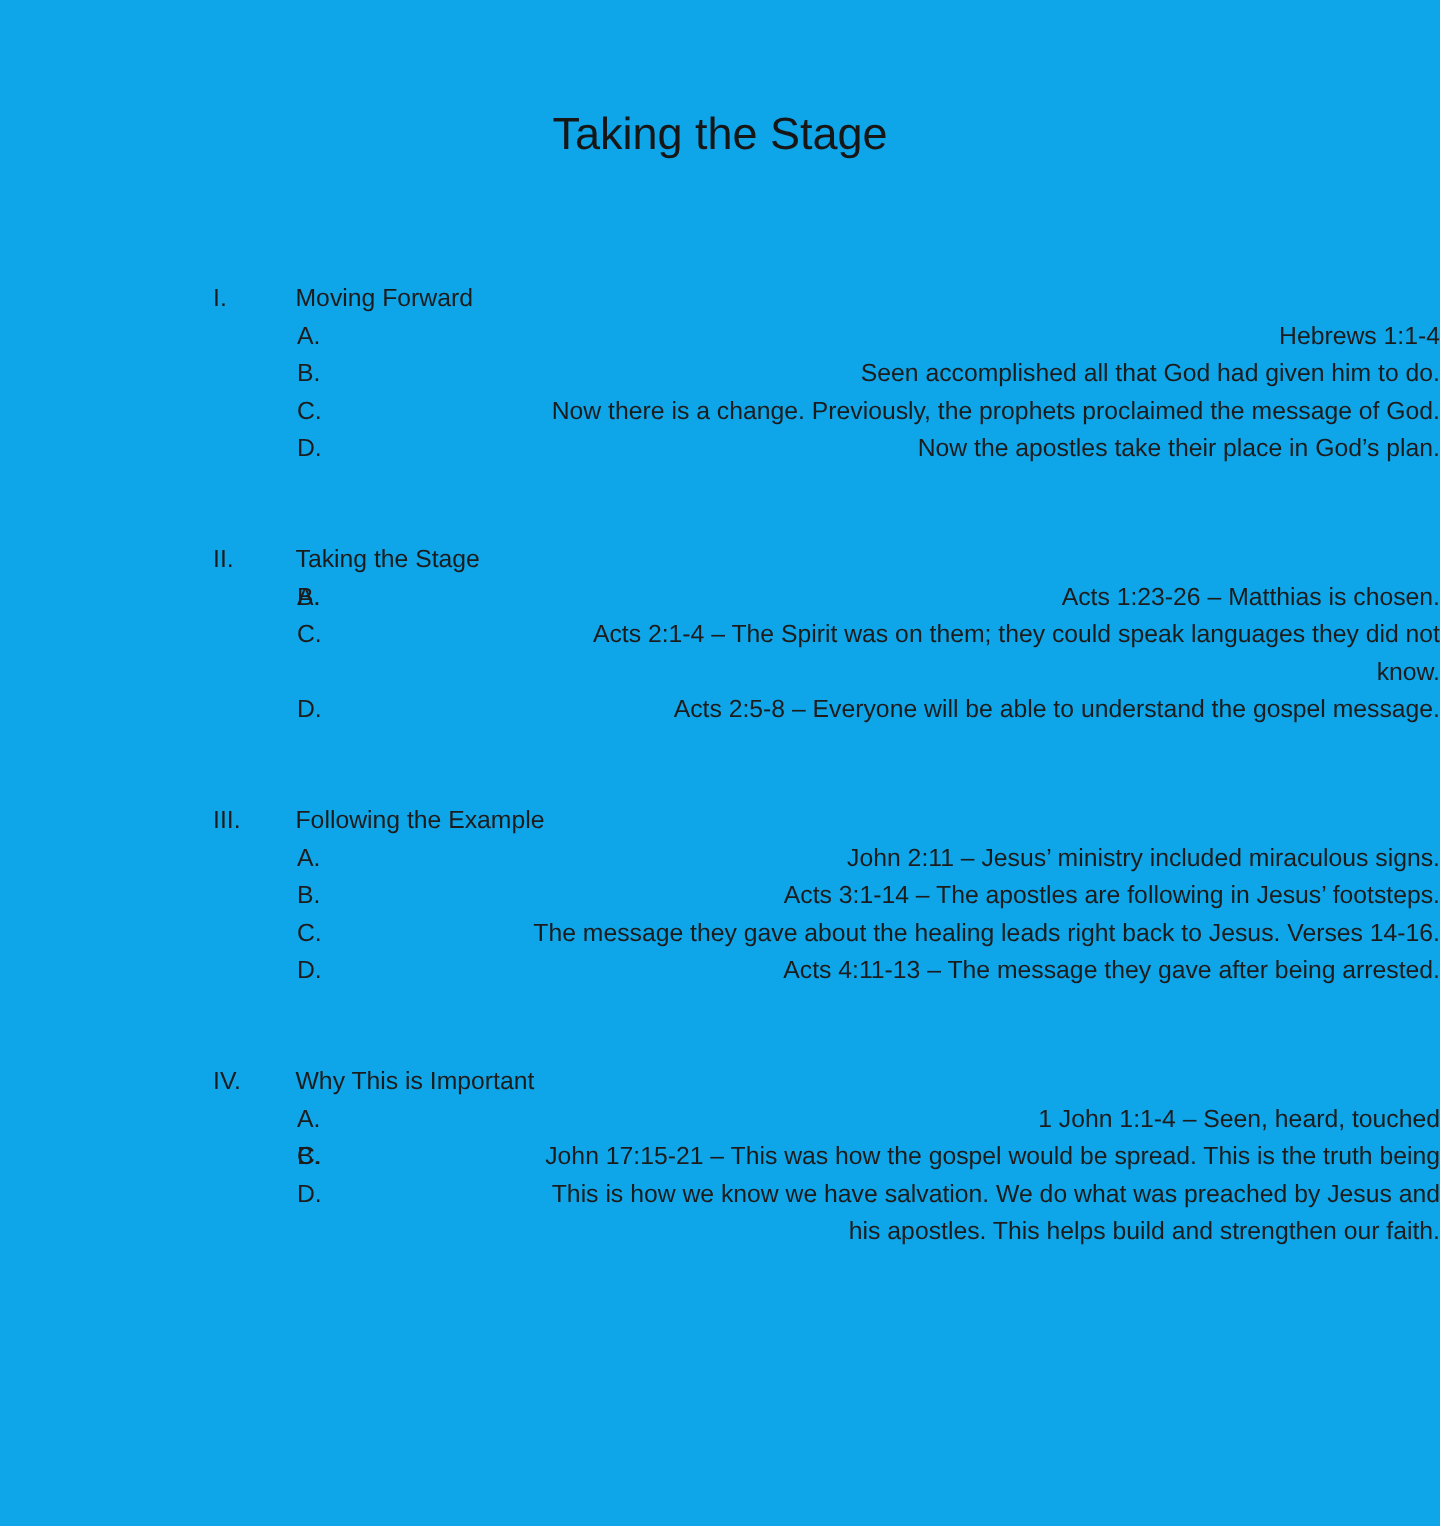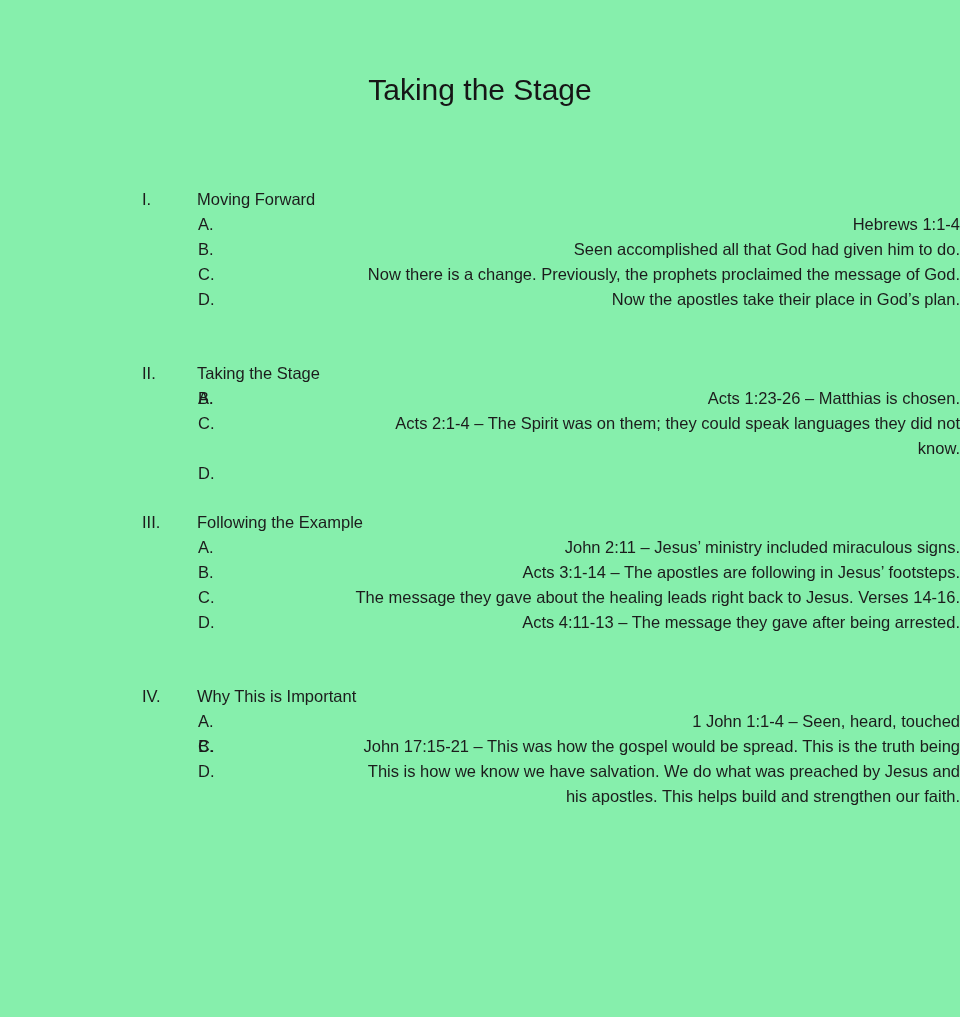--- a/index.html
+++ b/index.html
@@ -4,21 +4,21 @@
 <style>
   html, body {
     margin: 0;
     padding: 0;
     background: #ffffff;
   }
   .page {
     position: relative;
     width: 960px;
     height: 1017px;
-    background: #86efac;
+    background: #0ea5e9;
     font-family: "Liberation Sans", sans-serif;
     color: #1c1c1c;
     overflow: hidden;
   }
   .doc-title {
     margin: 0;
     padding-top: 70px;
     text-align: center;
     font-size: 30px;
     line-height: 40px;
@@ -106,20 +106,21 @@
         <span class="letter">B.</span>
         <div class="item-line">Acts 1:23-26 – Matthias is chosen.</div>
       </div>
       <div class="outline-item">
         <span class="letter">C.</span>
         <div class="item-line">Acts 2:1-4 – The Spirit was on them; they could speak languages they did not</div>
         <div class="item-line">know.</div>
       </div>
       <div class="outline-item">
         <span class="letter">D.</span>
+        <div class="item-line">Acts 2:5-8 – Everyone will be able to understand the gospel message.</div>
       </div>
     </section>
 
     <section class="outline-section">
       <div class="section-heading">
         <span class="numeral">III.</span>
         <span class="heading-text">Following the Example</span>
       </div>
       <div class="outline-item">
         <span class="letter">A.</span>

